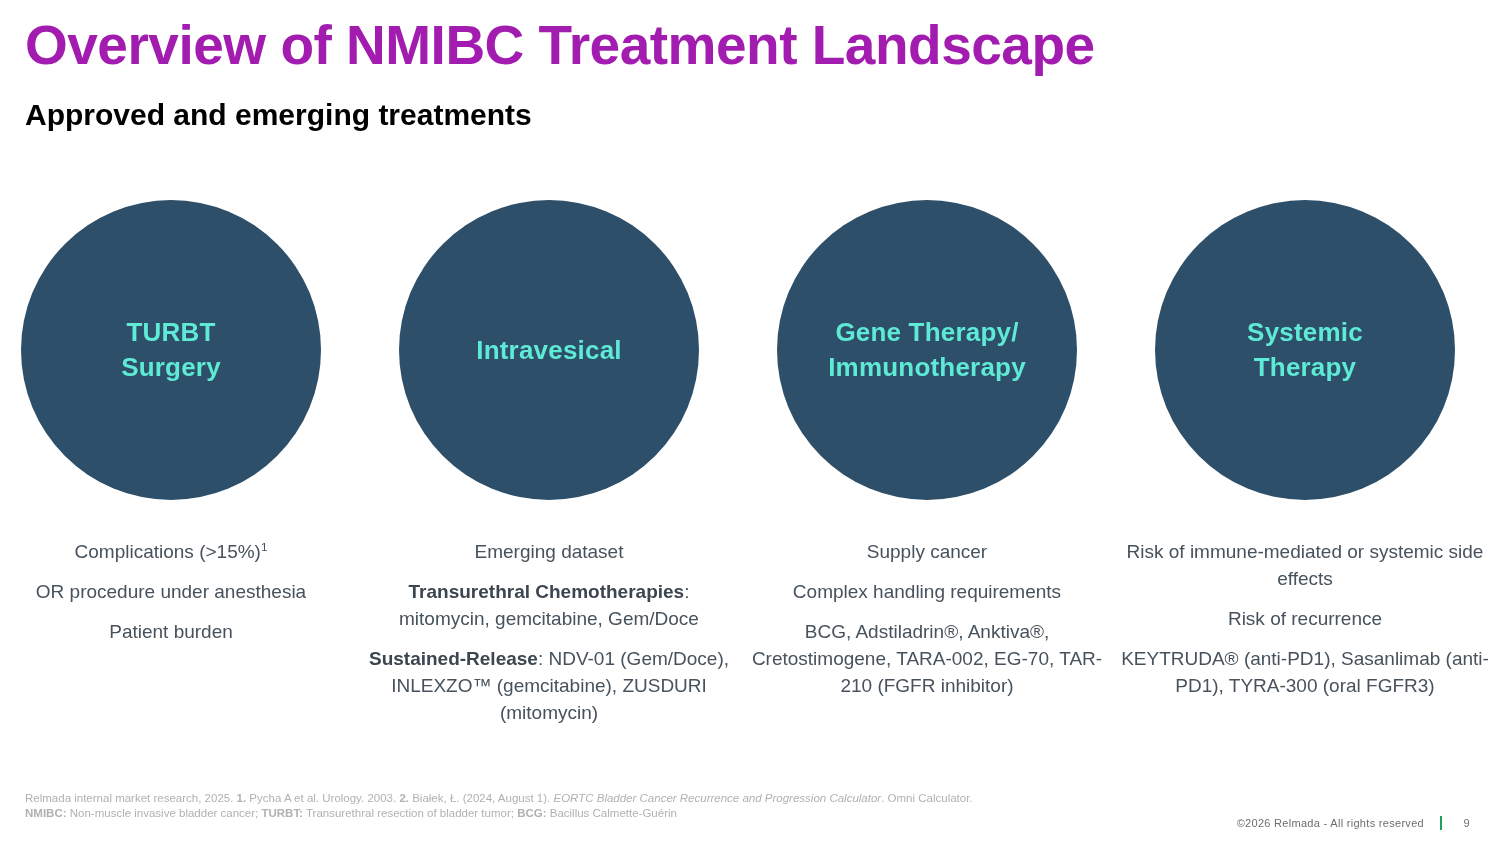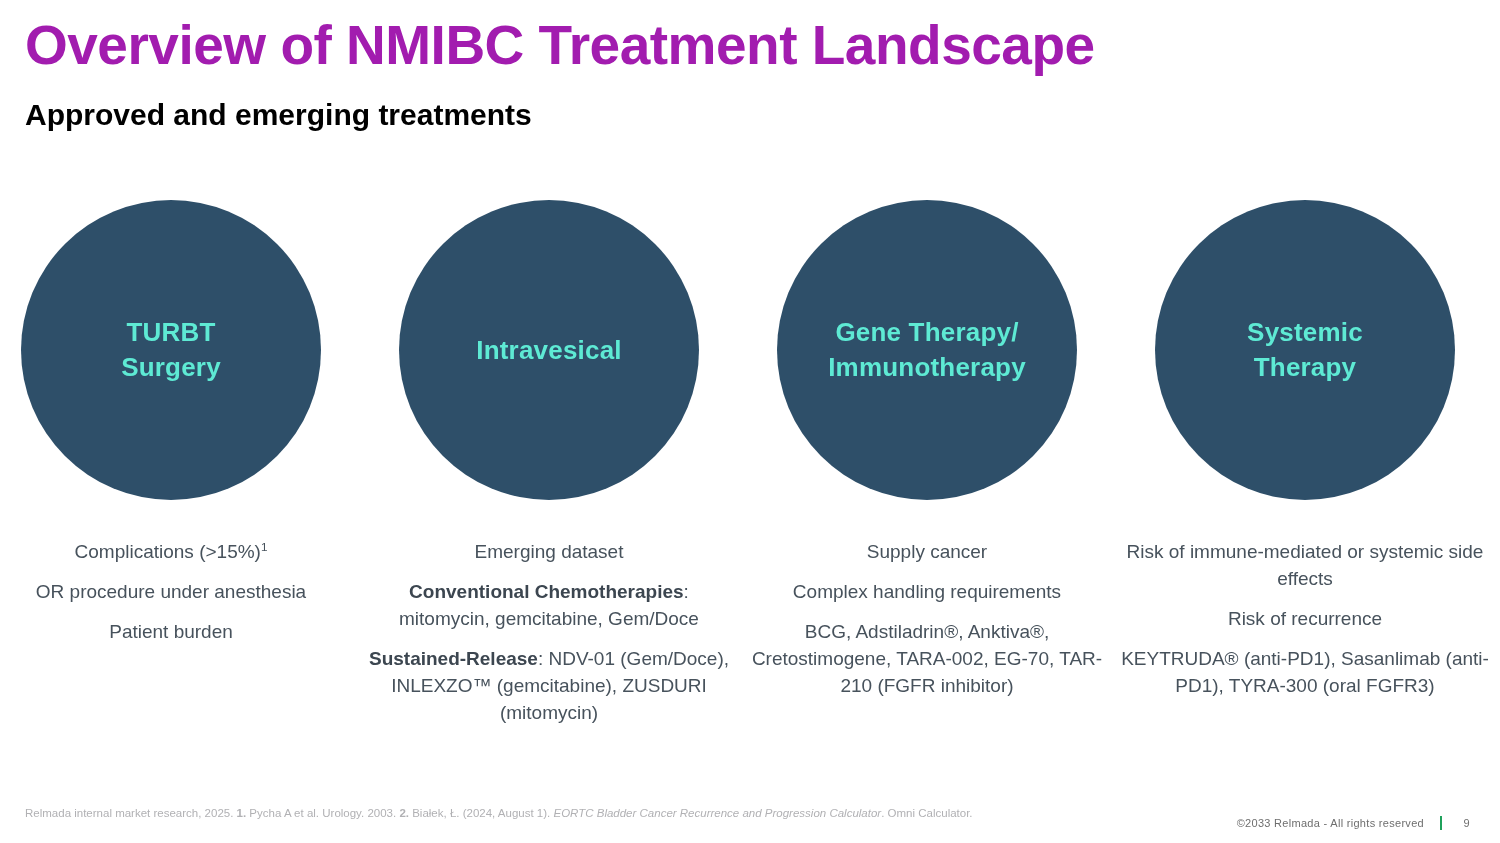--- a/index.html
+++ b/index.html
@@ -129,21 +129,21 @@
     </div>
 
     <div class="col">
       <div class="circle">
         <div class="circle-label">
           <div>Intravesical</div>
         </div>
       </div>
       <div class="notes">
         <p class="note"><span>Emerging dataset</span></p>
-        <p class="note"><span class="b">Conventional Chemotherapies</span><span>: mitomycin, gemcitabine, Gem/Doce</span></p>
+        <p class="note"><span class="b">Transurethral Chemotherapies</span><span>: mitomycin, gemcitabine, Gem/Doce</span></p>
         <p class="note"><span class="b">Sustained-Release</span><span>: NDV-01 (Gem/Doce), INLEXZO™ (gemcitabine), ZUSDURI (mitomycin)</span></p>
       </div>
     </div>
 
     <div class="col">
       <div class="circle">
         <div class="circle-label">
           <div>Gene Therapy/</div>
           <div>Immunotherapy</div>
         </div>
@@ -166,21 +166,22 @@
         <p class="note"><span>Risk of immune-mediated or systemic side effects</span></p>
         <p class="note"><span>Risk of recurrence</span></p>
         <p class="note"><span>KEYTRUDA® (anti-PD1), Sasanlimab (anti-PD1), TYRA-300 (oral FGFR3)</span></p>
       </div>
     </div>
 
   </div>
 
   <div class="refs">
     <div><span>Relmada internal market research, 2025. </span><span class="b">1.</span><span> Pycha A et al. Urology. 2003. </span><span class="b">2.</span><span> Białek, Ł. (2024, August 1). </span><span class="i">EORTC Bladder Cancer Recurrence and Progression Calculator</span><span>. Omni Calculator.</span></div>
+    <div><span class="b">NMIBC:</span><span> Non-muscle invasive bladder cancer; </span><span class="b">TURBT:</span><span> Transurethral resection of bladder tumor; </span><span class="b">BCG:</span><span> Bacillus Calmette-Guérin</span></div>
   </div>
 
   <div class="copyright">
-    <span>©2033 Relmada - All rights reserved</span>
+    <span>©2026 Relmada - All rights reserved</span>
     <span class="sep"></span>
     <span class="page">9</span>
   </div>
 
 </div>
 
 </body></html>

